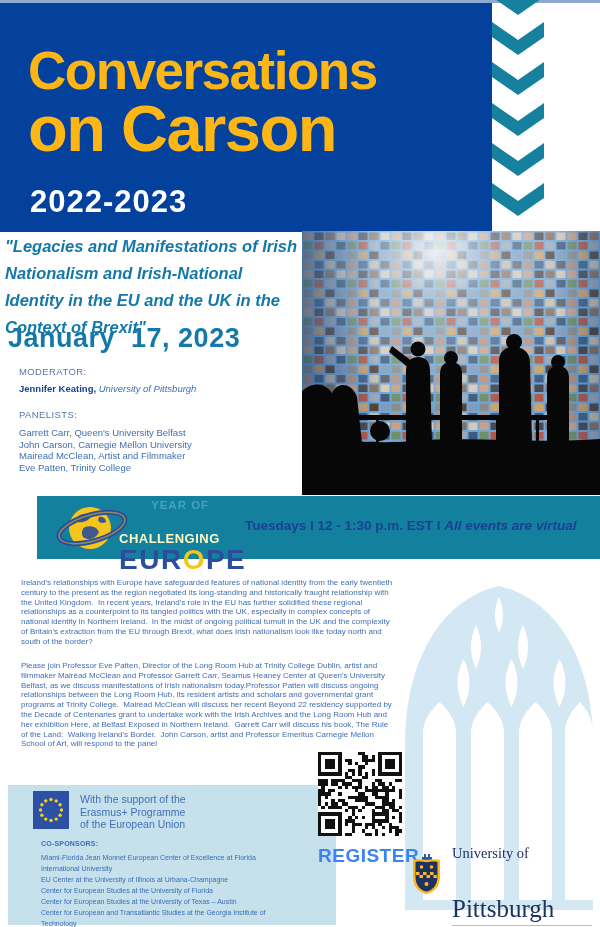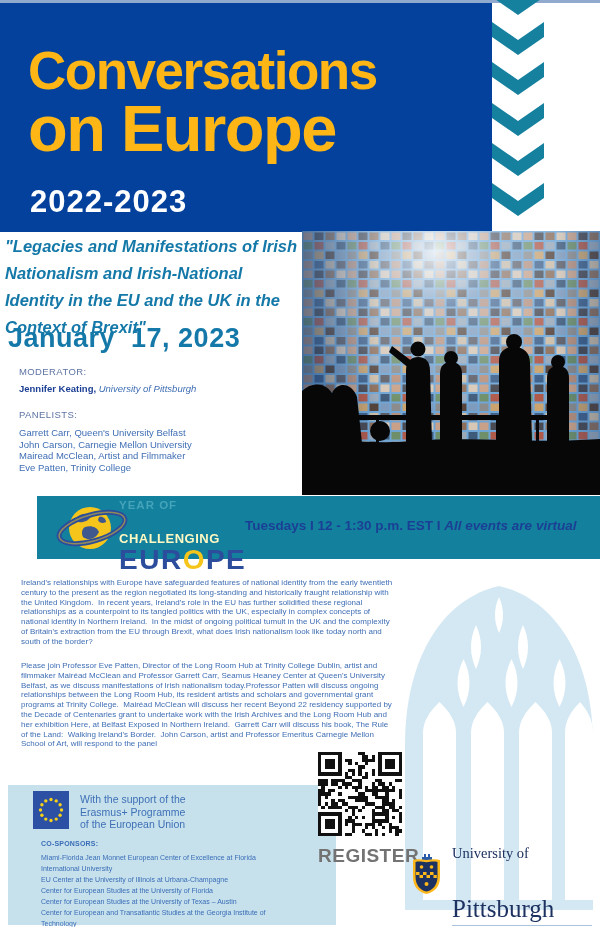--- a/index.html
+++ b/index.html
@@ -30,21 +30,21 @@
   .mod-line{position:absolute;left:19px;top:383px;font-size:9.5px;color:#1b3f94;}
   .mod-name{font-weight:bold;}
   .mod-aff{font-style:italic;color:#3f6eb4;}
   .pan-label{top:409px;}
   .panelists{position:absolute;left:19px;top:427px;font-size:9.5px;line-height:11.5px;color:#3f6eb4;}
 
   
   .banner{position:absolute;left:37px;top:496px;width:563px;height:63px;background:#13809e;}
   .globe{position:absolute;left:18px;top:3px;width:74px;height:58px;}
   .logo-text{position:absolute;left:82px;top:4px;line-height:1;}
-  .year-of{font-size:11.5px;font-weight:bold;color:#45a3ba;letter-spacing:1px;}
+  .year-of{font-size:11.5px;font-weight:bold;color:#45a3ba;letter-spacing:1px;margin-left:32px;}
   .challenging{font-size:13px;font-weight:bold;color:#fef9c3;letter-spacing:0.5px;margin-top:20px;}
   .europe{font-size:28px;font-weight:bold;color:#2b4d9b;letter-spacing:1.5px;margin-top:1px;}
   .europe .o{color:#f6c51c;}
   .schedule{position:absolute;left:208px;top:22px;font-size:13.5px;font-weight:bold;color:#1b3f94;}
   .schedule .it{font-style:italic;}
 
   
   .para{position:absolute;left:21px;width:376px;font-size:8px;line-height:9.8px;color:#3f6eb4;
         white-space:pre-wrap;}
   .p1{top:578px;}
@@ -55,41 +55,41 @@
 
   
   .support-box{position:absolute;left:8px;top:785px;width:292px;height:140px;background:#c6e1ec;padding-left:36px;}
   .eu-flag{position:absolute;left:25px;top:6px;width:36px;height:38px;}
   .support-text{position:absolute;left:72px;top:8px;font-size:10.5px;line-height:12.5px;color:#3f70b6;}
   .cs-label{position:absolute;left:33px;top:55px;font-size:7px;font-weight:bold;color:#3a6db7;letter-spacing:0.2px;}
   .cs-items{position:absolute;left:33px;top:67px;font-size:7px;line-height:11px;color:#3a6db7;width:250px;}
 
   
   .qr{position:absolute;left:318px;top:752px;width:84px;height:84px;}
-  .register{position:absolute;left:318px;top:845px;font-size:19px;font-weight:bold;color:#737373;
+  .register{position:absolute;left:318px;top:845px;font-size:19px;font-weight:bold;color:#3b82f6;
             letter-spacing:0.5px;cursor:pointer;}
 
   
   .pitt-block{position:absolute;left:411px;top:846px;width:186px;}
   .shield{position:absolute;left:0;top:7px;width:31px;height:42px;}
   .pitt-text{margin-left:41px;}
   .u-of{font-family:"Liberation Serif",serif;font-size:14.5px;color:#1d3260;line-height:1;}
   .pgh{font-family:"Liberation Serif",serif;font-size:25px;color:#1d3260;line-height:0.95;margin-top:36px;}
   .esc{font-size:9.5px;font-weight:bold;color:#2a5ba8;margin-top:5px;border-top:1px solid #a8c3e0;padding-top:15px;width:140px;}
   .ucis{font-size:9px;color:#8cb2d8;margin-top:1px;}
 </style>
 </head>
 <body>
 
 <div class="poster">
 
   <div class="header">
     <div class="top-strip"></div>
     <div class="title1">Conversations</div>
-    <div class="title2">on Europe</div>
+    <div class="title2">on Carson</div>
     <div class="season">2022-2023</div>
     <svg class="chevrons" viewBox="0 0 52 232">
       <g fill="#15819f">
         <polygon points="0,-18 26,0 52,-18 52,-3 26,15 0,-3"></polygon>
         <polygon points="0,22 26,40 52,22 52,37 26,55 0,37"></polygon>
         <polygon points="0,62 26,80 52,62 52,77 26,95 0,77"></polygon>
         <polygon points="0,103 26,121 52,103 52,118 26,136 0,118"></polygon>
         <polygon points="0,143 26,161 52,143 52,158 26,176 0,158"></polygon>
         <polygon points="0,183 26,201 52,183 52,198 26,216 0,198"></polygon>
       </g>

